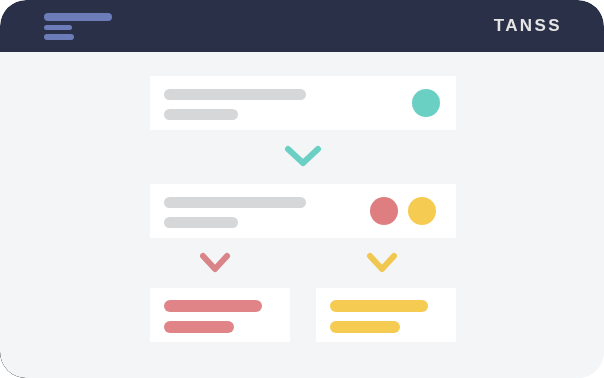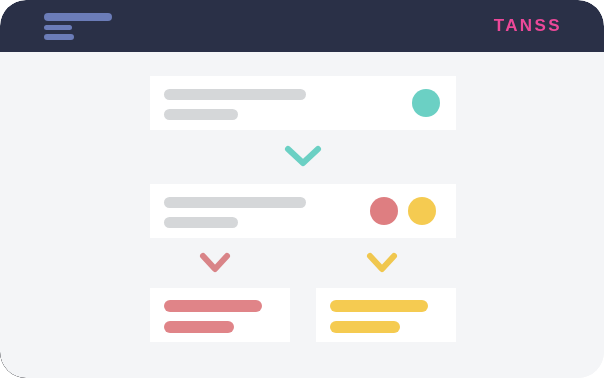--- a/index.html
+++ b/index.html
@@ -61,21 +61,21 @@
     border-radius: 5px;
   }
   #logo-mark .lbar-1 { top: 0px;  width: 68px; height: 8px; }
   #logo-mark .lbar-2 { top: 12px; width: 28px; height: 5px; }
   #logo-mark .lbar-3 { top: 21px; width: 30px; height: 6px; }
 
   #brand-wordmark {
     position: absolute;
     right: 42px;
     top: 14px;
-    color: #ec4899;
+    color: #e5e5e5;
     font-size: 17px;
     font-weight: bold;
     letter-spacing: 2.4px;
     line-height: 24px;
   }
 
   
   .card {
     position: absolute;
     background: #ffffff;

